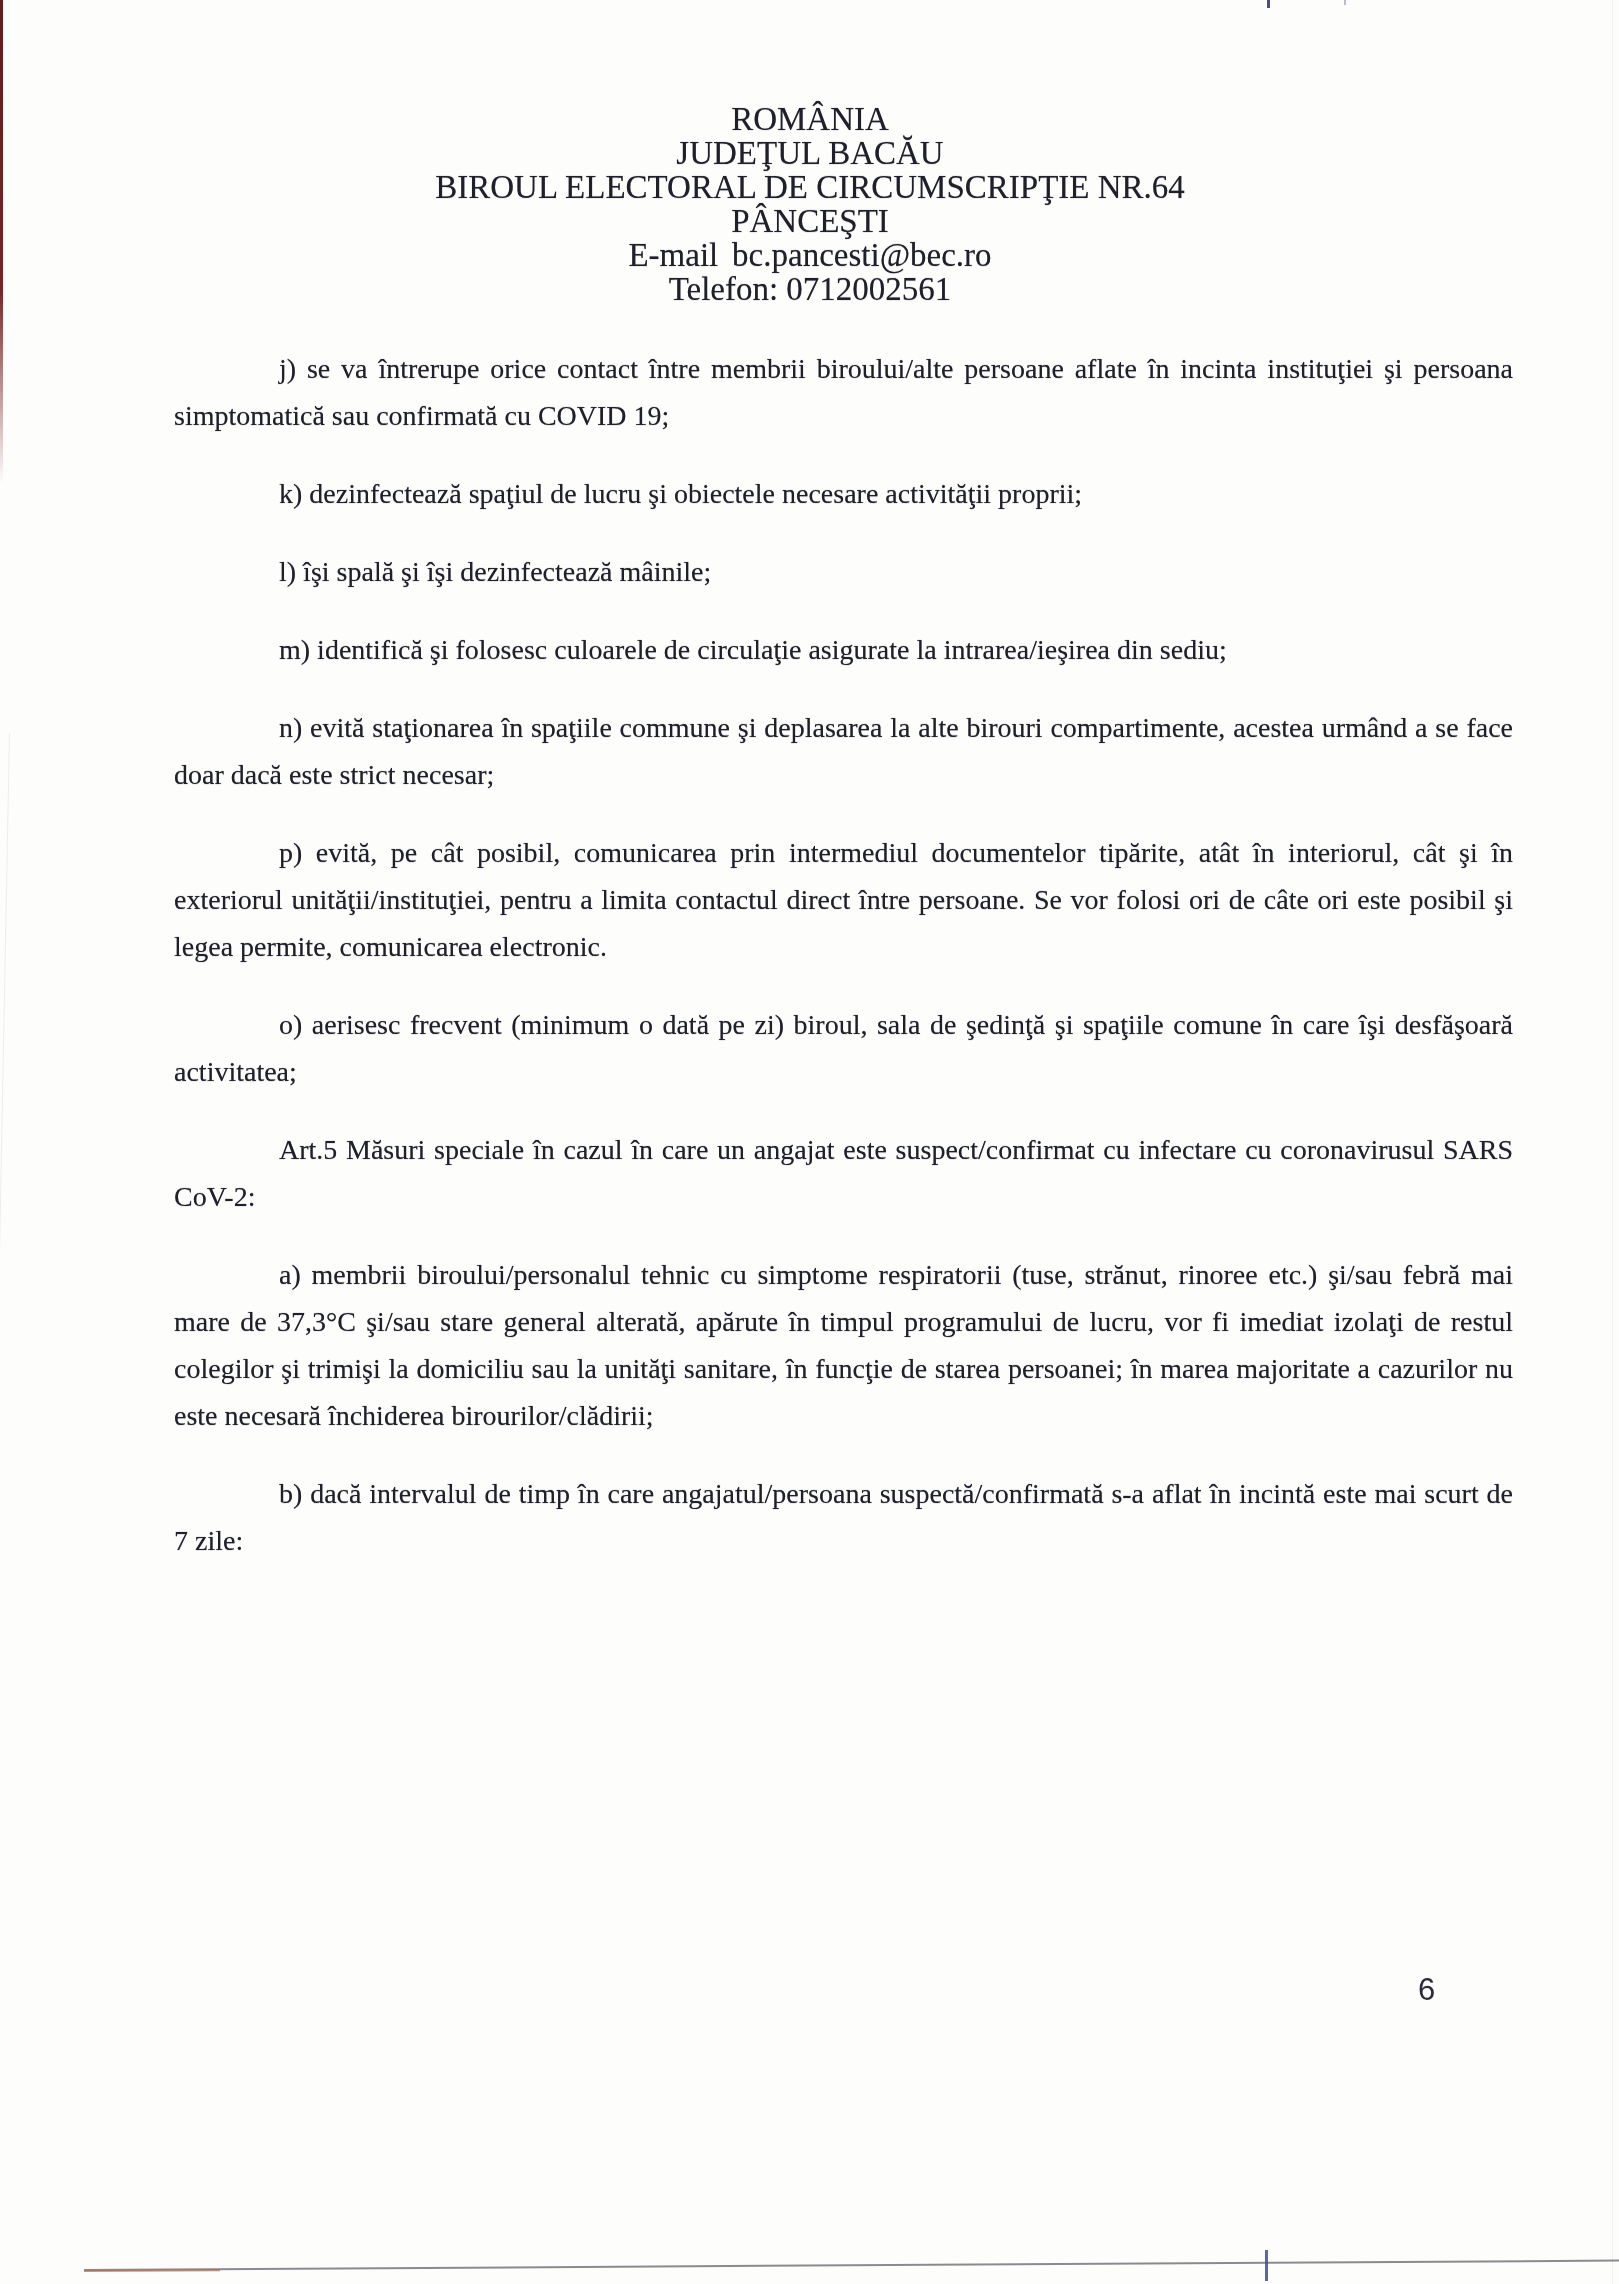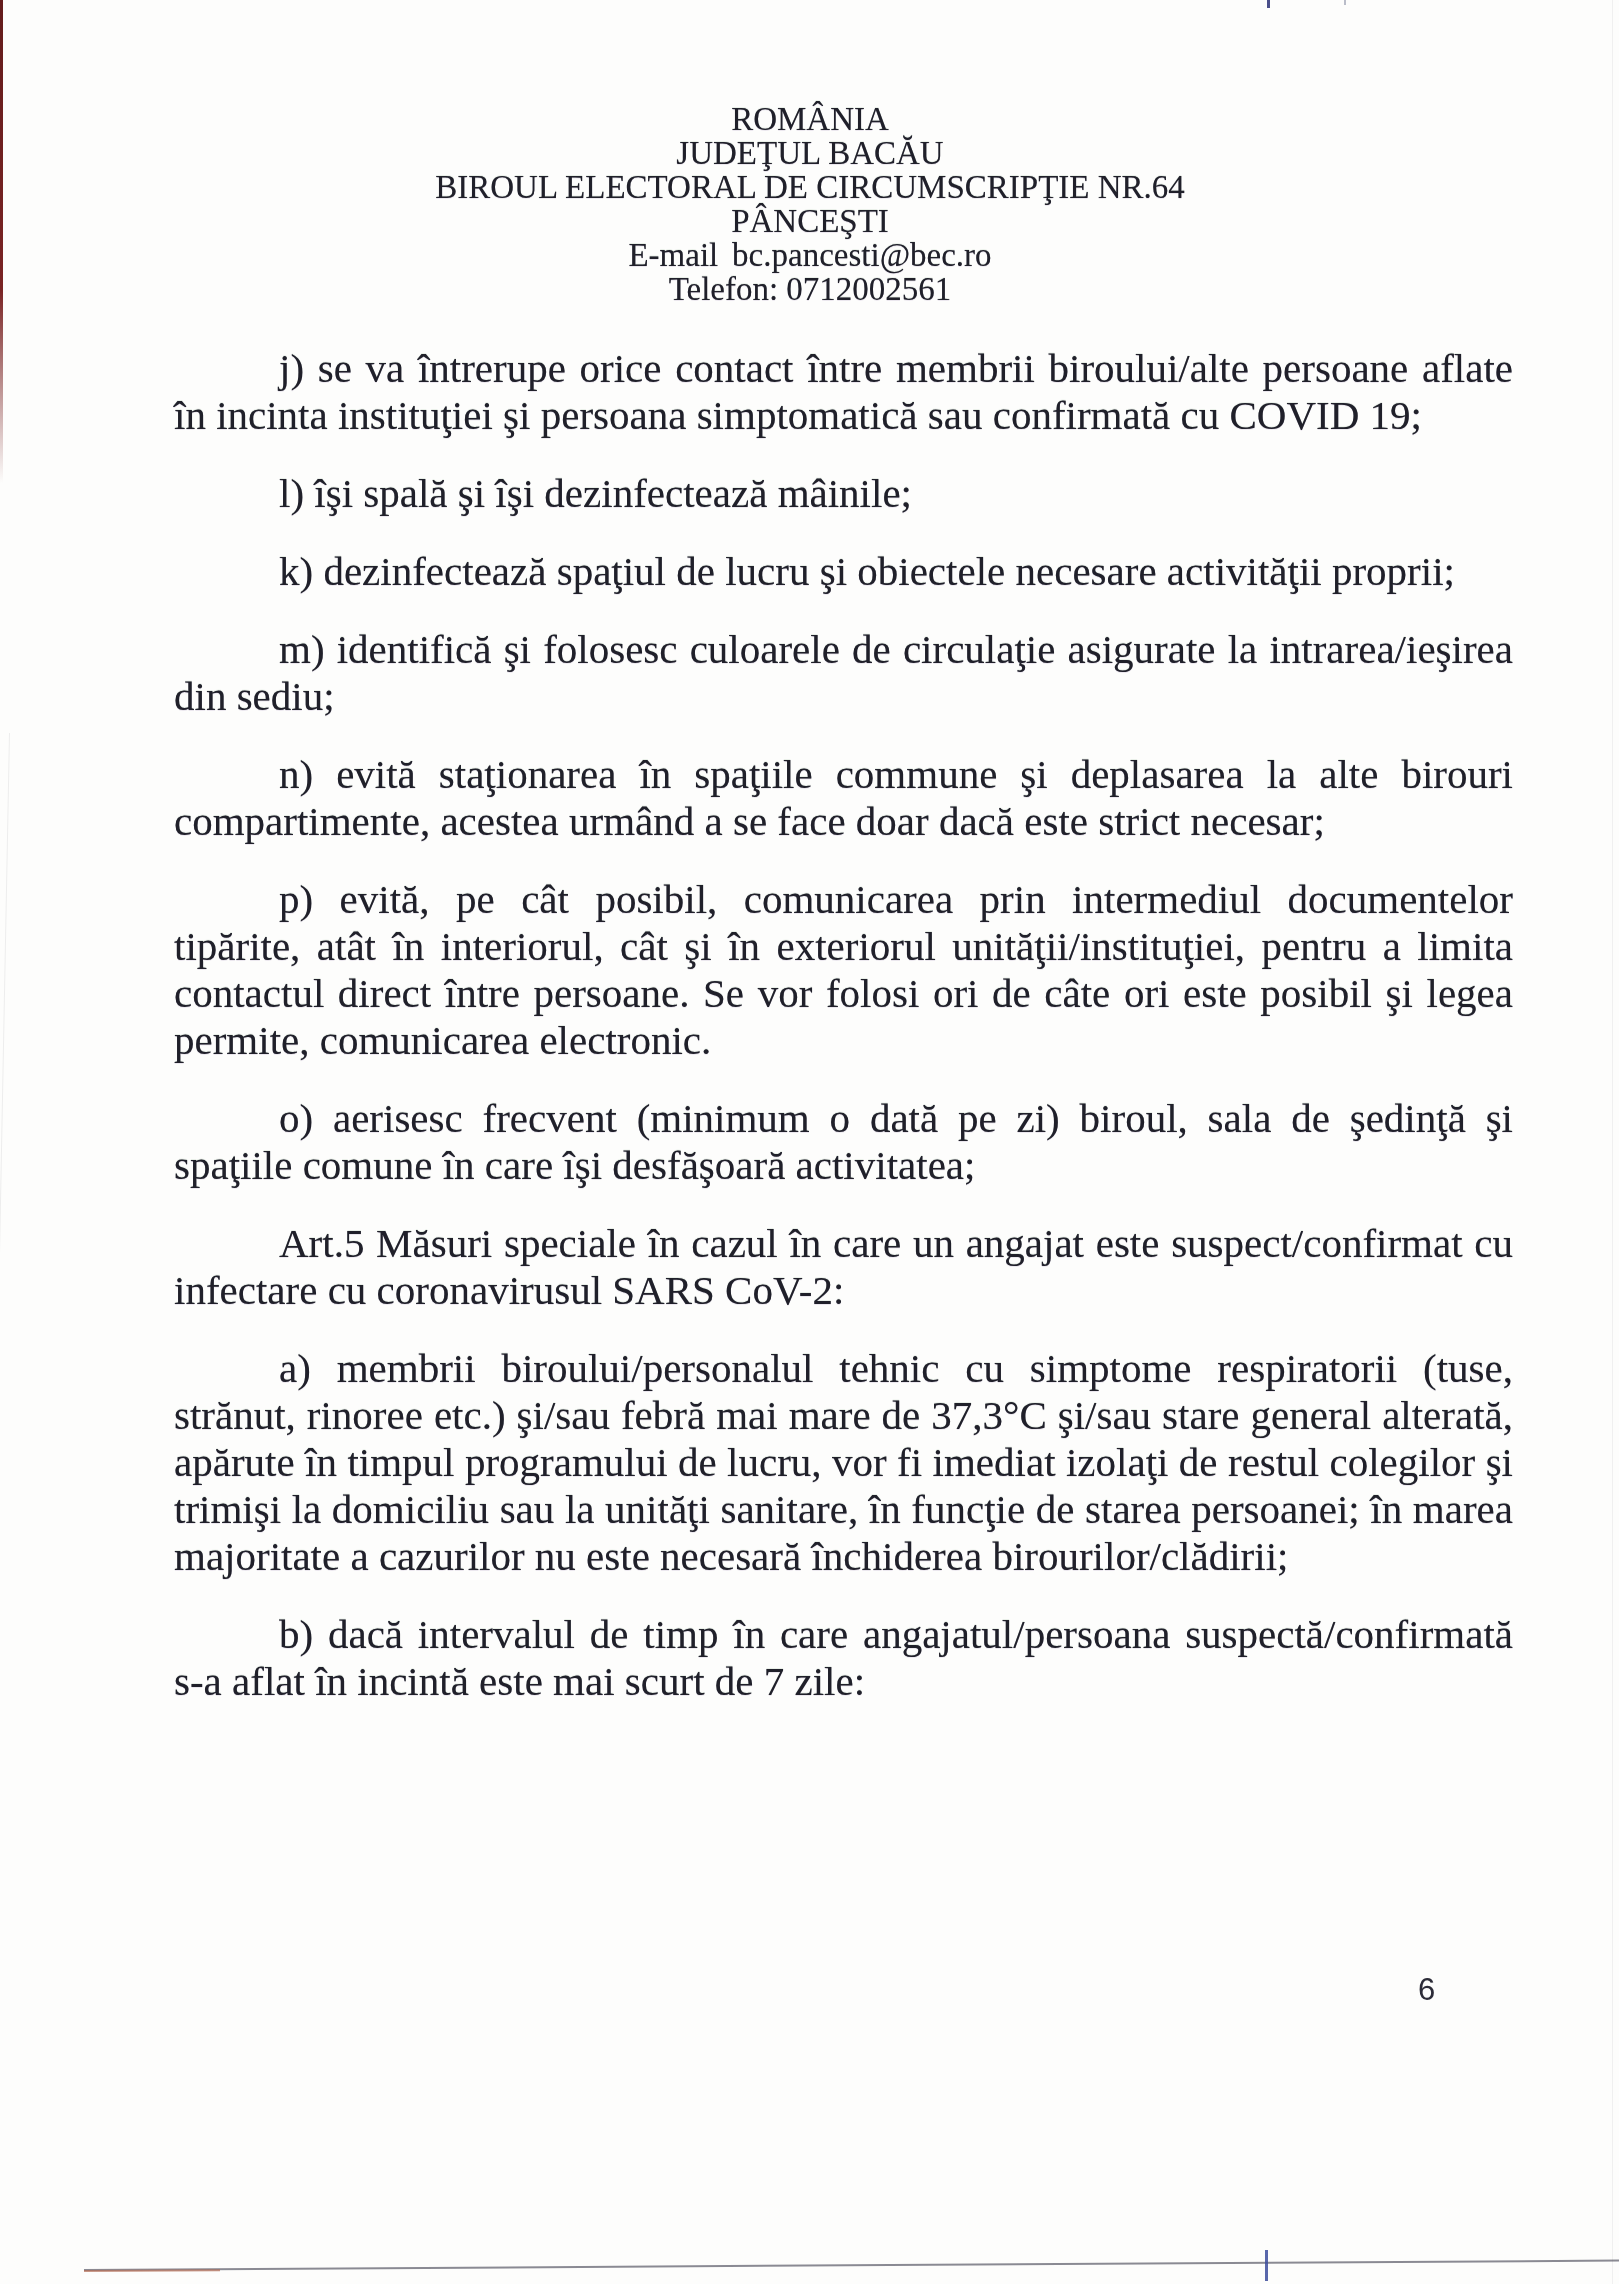--- a/index.html
+++ b/index.html
@@ -26,21 +26,21 @@
     text-shadow:0 0.6px 0 rgba(80,40,120,0.10),0 -0.6px 0 rgba(60,120,60,0.10),0 0 0.6px rgba(30,30,55,0.35);
   }
   .email-addr{
     text-decoration-thickness:1.9px;
     text-underline-offset:4.5px;
     margin-left:0.42em;
   }
   
   .doc-body{
     position:absolute;top:345px;left:174px;width:1339px;
-    font-size:41px;line-height:47px;
+    font-size:28px;line-height:47px;
     text-align:justify;
     text-shadow:0 0.6px 0 rgba(80,40,120,0.10),0 -0.6px 0 rgba(60,120,60,0.10),0 0 0.6px rgba(30,30,55,0.35);
   }
   .doc-body p{
     margin:0 0 31px 0;
     text-indent:105px;
   }
   .page-number{
     position:absolute;left:1418px;top:1973px;
     font-family:"Liberation Sans","DejaVu Sans",sans-serif;
@@ -93,22 +93,22 @@
     <div>ROMÂNIA</div>
     <div>JUDEŢUL BACĂU</div>
     <div>BIROUL ELECTORAL DE CIRCUMSCRIPŢIE NR.64</div>
     <div>PÂNCEŞTI</div>
     <div><span>E-mail</span><span class="email-addr">bc.pancesti@bec.ro</span></div>
     <div>Telefon: 0712002561</div>
   </header>
 
   <main class="doc-body">
     <p>j) se va întrerupe orice contact între membrii biroului/alte persoane aflate în incinta instituţiei şi persoana simptomatică sau confirmată cu COVID 19;</p>
+    <p>k) dezinfectează spaţiul de lucru şi obiectele necesare activităţii proprii;</p>
     <p>l) îşi spală şi îşi dezinfectează mâinile;</p>
-    <p>k) dezinfectează spaţiul de lucru şi obiectele necesare activităţii proprii;</p>
     <p>m) identifică şi folosesc culoarele de circulaţie asigurate la intrarea/ieşirea din sediu;</p>
     <p>n) evită staţionarea în spaţiile commune şi deplasarea la alte birouri compartimente, acestea urmând a se face doar dacă este strict necesar;</p>
     <p>p) evită, pe cât posibil, comunicarea prin intermediul documentelor tipărite, atât în interiorul, cât şi în exteriorul unităţii/instituţiei, pentru a limita contactul direct între persoane. Se vor folosi ori de câte ori este posibil şi legea permite, comunicarea electronic.</p>
     <p>o) aerisesc frecvent (minimum o dată pe zi) biroul, sala de şedinţă şi spaţiile comune în care îşi desfăşoară activitatea;</p>
     <p>Art.5 Măsuri speciale în cazul în care un angajat este suspect/confirmat cu infectare cu coronavirusul SARS CoV-2:</p>
     <p>a) membrii biroului/personalul tehnic cu simptome respiratorii (tuse, strănut, rinoree etc.) şi/sau febră mai mare de 37,3°C şi/sau stare general alterată, apărute în timpul programului de lucru, vor fi imediat izolaţi de restul colegilor şi trimişi la domiciliu sau la unităţi sanitare, în funcţie de starea persoanei; în marea majoritate a cazurilor nu este necesară închiderea birourilor/clădirii;</p>
     <p>b) dacă intervalul de timp în care angajatul/persoana suspectă/confirmată s-a aflat în incintă este mai scurt de 7 zile:</p>
   </main>
 
   <div class="page-number">6</div>

